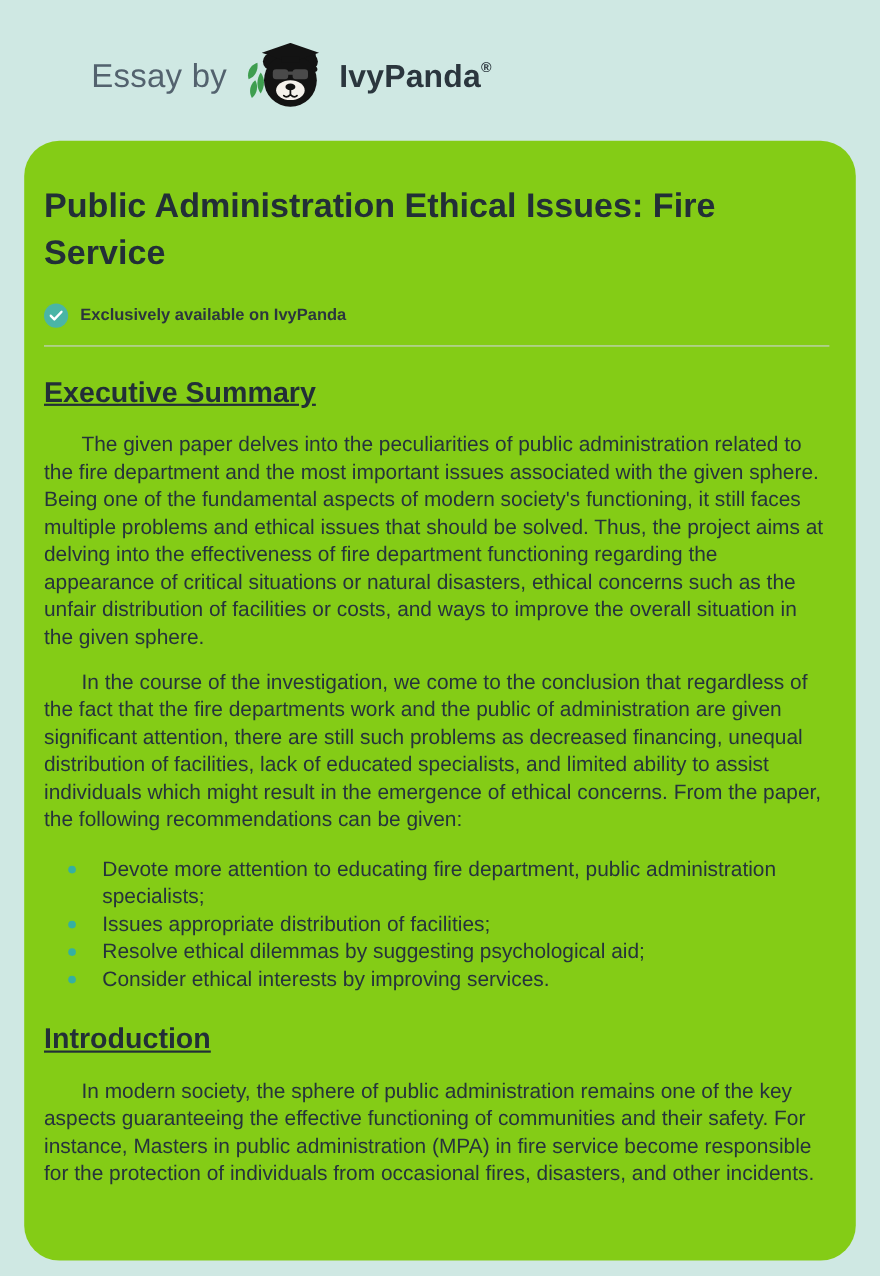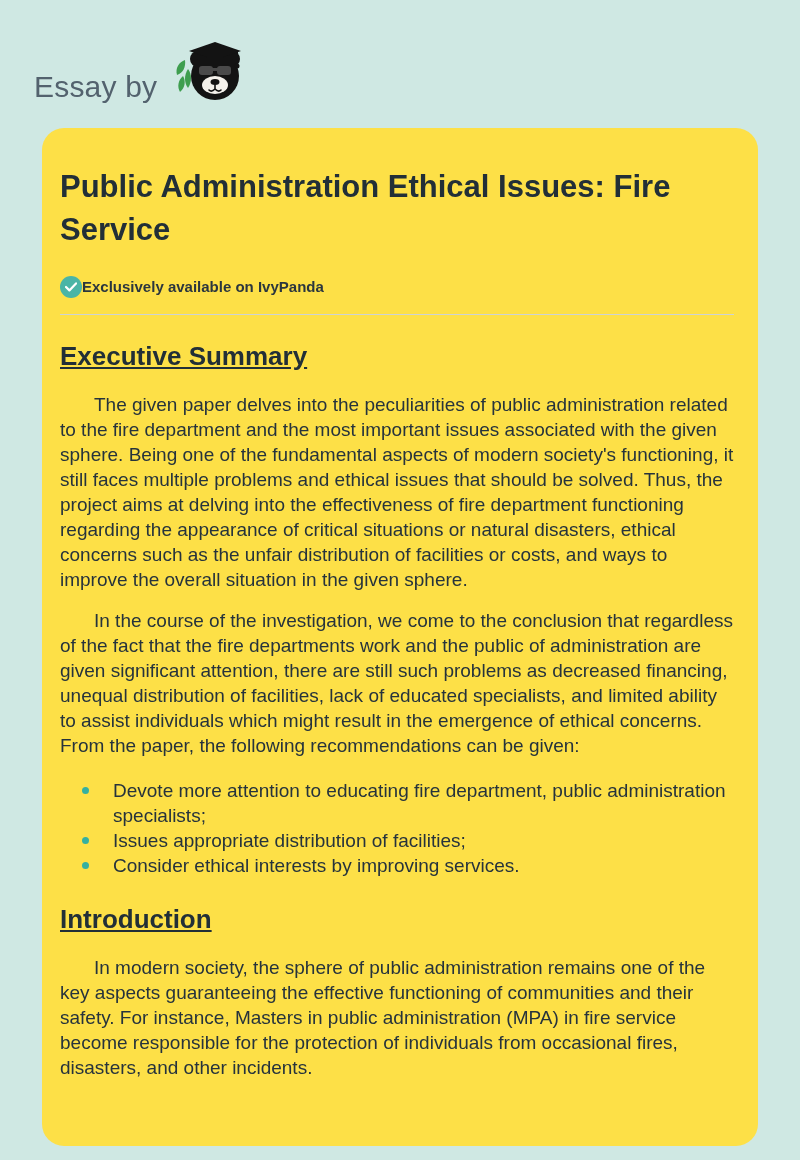--- a/index.html
+++ b/index.html
@@ -10,24 +10,25 @@
     background: #cfe8e3;
     font-family: "Liberation Sans", sans-serif;
     color: #26333c;
     overflow: hidden;
   }
   .page { width: 800px; height: 1160px; }
 
   
   .site-header {
     display: flex;
-    align-items: flex-end;
+    align-items: center;
     gap: 14px;
-    padding: 36px 55px 24px 34px;
+    padding: 36px 55px 24px 47px;
     height: 128px;
+    margin-left: 36px;
   }
   .essay-by {
     font-size: 30px;
     font-weight: 400;
     color: #53626e;
     letter-spacing: 0.2px;
   }
   .logo { display: inline-flex; align-items: center; }
   .brand {
     font-size: 29px;
@@ -36,37 +37,38 @@
     letter-spacing: 0.2px;
   }
   .brand sup {
     font-size: 13px;
     font-weight: 700;
     vertical-align: 14px;
   }
 
   
   .card {
-    margin: 0 42px;
-    background: #fde047;
-    border-radius: 22px;
+    margin: 0 22px;
+    background: #84cc16;
+    border-radius: 32px;
     padding: 38px 22px 50px 18px;
     min-height: 978px;
   }
   h1.title {
     margin: 0 0 24px 0;
     font-size: 31px;
     line-height: 1.38;
     font-weight: 700;
     color: #222f37;
     max-width: 620px;
   }
   .availability {
     display: flex;
     align-items: center;
+    gap: 11px;
     margin: 0 0 16px 0;
   }
   .check-badge {
     width: 22px;
     height: 22px;
     border-radius: 50%;
     background: #4ab5a6;
     display: inline-flex;
     align-items: center;
     justify-content: center;
@@ -149,20 +151,21 @@
         <rect x="46" y="24" width="14" height="9" rx="3" fill="#4a4a4a"></rect>
         <rect x="41" y="26" width="6" height="3" fill="#4a4a4a"></rect>
 
         <polygon points="44,0 70,9 44,18 18,9" fill="#131313"></polygon>
         <rect x="36" y="12" width="16" height="6" fill="#131313"></rect>
         <path d="M66 10 L66 22" stroke="#131313" stroke-width="2"></path>
         <circle cx="66" cy="24" r="2.5" fill="#131313"></circle>
       </svg>
     </span>
 
+    <span class="brand"><span>IvyPanda</span><sup>®</sup></span>
   </header>
 
   <main class="card">
 
     <h1 class="title">Public Administration Ethical Issues: Fire Service</h1>
 
     <div class="availability">
       <span class="check-badge">
         <svg width="12" height="10" viewBox="0 0 12 10" aria-hidden="true">
           <path d="M1 5 L4.4 8.4 L11 1.4" stroke="#ffffff" stroke-width="2.2" fill="none" stroke-linecap="round" stroke-linejoin="round"></path>
@@ -174,20 +177,21 @@
     <hr class="divider">
 
     <h2 class="section-heading">Executive Summary</h2>
 
     <p class="body-paragraph">The given paper delves into the peculiarities of public administration related to the fire department and the most important issues associated with the given sphere. Being one of the fundamental aspects of modern society's functioning, it still faces multiple problems and ethical issues that should be solved. Thus, the project aims at delving into the effectiveness of fire department functioning regarding the appearance of critical situations or natural disasters, ethical concerns such as the unfair distribution of facilities or costs, and ways to improve the overall situation in the given sphere.</p>
     <p class="body-paragraph">In the course of the investigation, we come to the conclusion that regardless of the fact that the fire departments work and the public of administration are given significant attention, there are still such problems as decreased financing, unequal distribution of facilities, lack of educated specialists, and limited ability to assist individuals which might result in the emergence of ethical concerns. From the paper, the following recommendations can be given:</p>
 
     <ul class="bullet-list">
       <li>Devote more attention to educating fire department, public administration specialists;</li>
       <li>Issues appropriate distribution of facilities;</li>
+      <li>Resolve ethical dilemmas by suggesting psychological aid;</li>
       <li>Consider ethical interests by improving services.</li>
     </ul>
 
     <h2 class="section-heading">Introduction</h2>
 
     <p class="body-paragraph">In modern society, the sphere of public administration remains one of the key aspects guaranteeing the effective functioning of communities and their safety. For instance, Masters in public administration (MPA) in fire service become responsible for the protection of individuals from occasional fires, disasters, and other incidents.</p>
 
   </main>
 </div>
 

